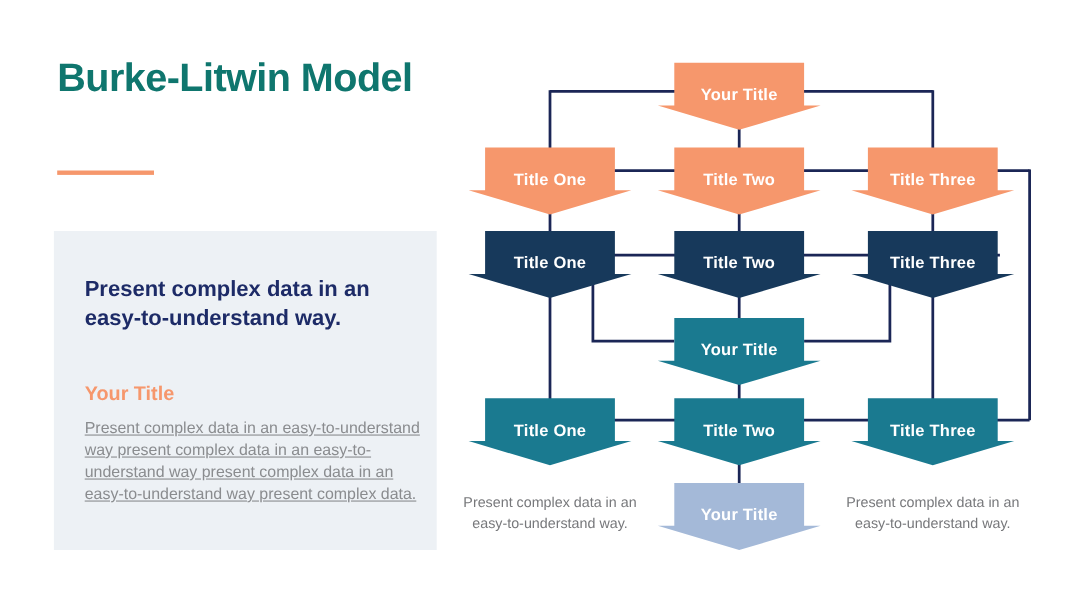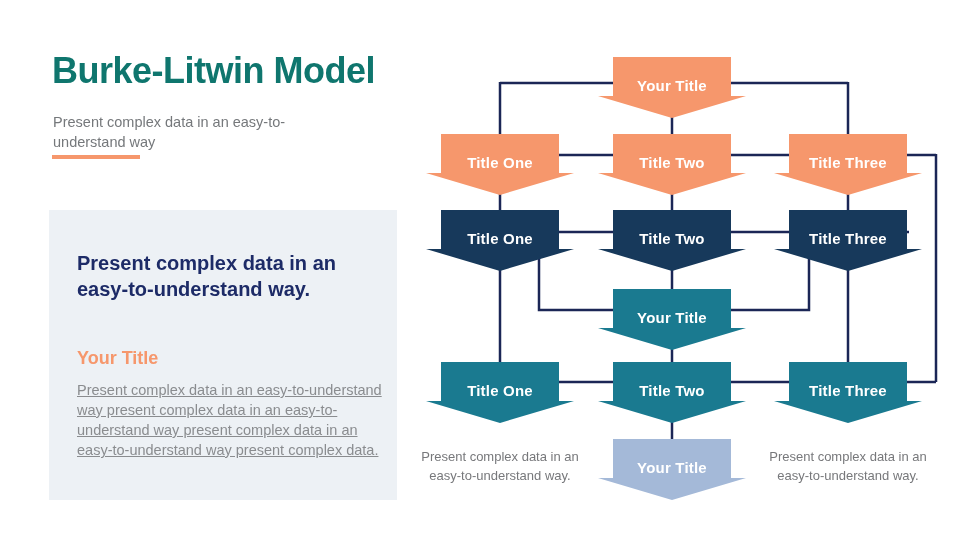--- a/index.html
+++ b/index.html
@@ -47,21 +47,20 @@
   }
   .caption-left  { left:420px; }
   .caption-right { left:768px; }
 </style>
 </head>
 <body>
 
 <div class="slide">
 
   <h1 class="slide-title">Burke-Litwin Model</h1>
-  <div class="slide-subtitle">Present complex data in an easy-to-understand way</div>
   <div class="divider"></div>
 
   <div class="panel">
     <div class="panel-heading">Present complex data in an easy-to-understand way.</div>
     <div class="panel-subheading">Your Title</div>
     <div class="panel-body">Present complex data in an easy-to-understand way present complex data in an easy-to-understand way present complex data in an easy-to-understand way present complex data.</div>
   </div>
 
   <svg class="diagram-svg" width="540" height="480" viewBox="420 40 540 480">
 

